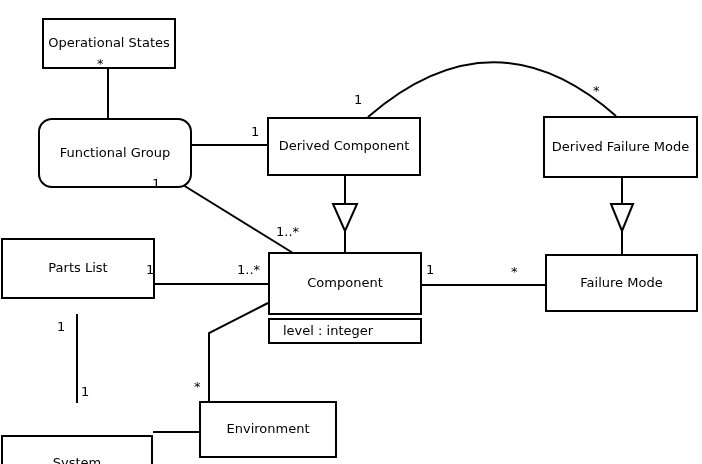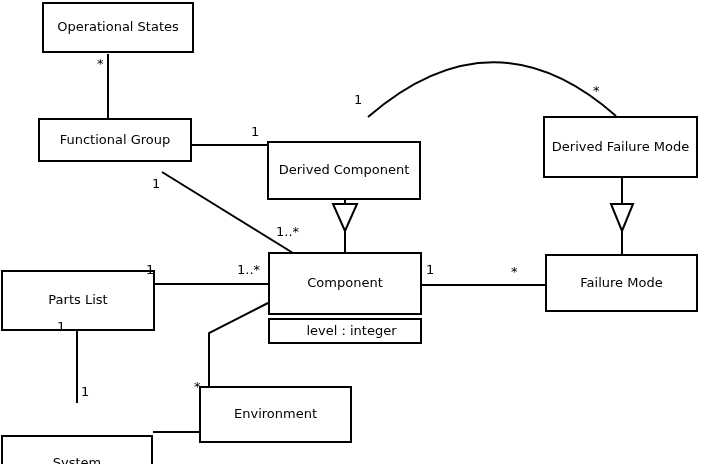--- a/index.html
+++ b/index.html
@@ -41,21 +41,21 @@
     border: 2px solid #000000;
     background: #ffffff;
     display: flex;
     align-items: center;
     justify-content: center;
     font-size: 13px;
     line-height: 1.1;
     white-space: nowrap;
   }
   .node.attrs {
-    justify-content: center;
+    justify-content: flex-start;
     padding-left: 13px;
   }
   .mult {
     position: absolute;
     font-size: 13px;
     line-height: 13px;
     white-space: nowrap;
   }
 </style>
 </head>
@@ -78,56 +78,56 @@
       <line x1="622" y1="230" x2="622" y2="254"></line>
     </g>
     <line x1="162" y1="172" x2="293" y2="253"></line>
     <line x1="155" y1="284" x2="268" y2="284"></line>
     <line x1="422" y1="285" x2="546" y2="285"></line>
     <line x1="77" y1="314" x2="77" y2="403"></line>
     <polyline points="268,303 209,333 209,401"></polyline>
     <line x1="153" y1="432" x2="199" y2="432"></line>
   </svg>
 
-  <div class="node" style="left:42px; top:2px; width:152px; height:51px;">
+  <div class="node" style="left:42px; top:18px; width:134px; height:51px;">
     <span>Operational States</span>
   </div>
 
-  <div class="node" style="left:38px; top:118px; width:154px; height:44px;">
+  <div class="node" style="left:38px; top:118px; width:154px; height:70px;border-radius:14px;">
     <span>Functional Group</span>
   </div>
 
-  <div class="node" style="left:267px; top:117px; width:154px; height:59px;margin-top:24px;">
+  <div class="node" style="left:267px; top:117px; width:154px; height:59px;">
     <span>Derived Component</span>
   </div>
 
   <div class="node" style="left:543px; top:116px; width:155px; height:62px;text-align:center;">
     <span>Derived Failure Mode</span>
   </div>
 
-  <div class="node" style="left:1px; top:270px; width:154px; height:61px;">
+  <div class="node" style="left:1px; top:238px; width:154px; height:61px;">
     <span>Parts List</span>
   </div>
 
   <div class="node" style="left:268px; top:252px; width:154px; height:63px;text-align:right;">
     <span>Component</span>
   </div>
   <div class="node attrs" style="left:268px; top:318px; width:154px; height:26px;">
     <span>level : integer</span>
   </div>
 
   <div class="node" style="left:545px; top:254px; width:153px; height:58px;">
     <span>Failure Mode</span>
   </div>
 
   <div class="node" style="left:1px; top:403px; width:152px; height:57px;margin-top:32px;">
     <span>System</span>
   </div>
 
-  <div class="node" style="left:199px; top:386px; width:153px; height:57px;">
+  <div class="node" style="left:199px; top:401px; width:138px; height:57px;">
     <span>Environment</span>
   </div>
 
   <span class="mult" style="left:97px; top:57px;">*</span>
 
   <span class="mult" style="left:251px; top:125px;">1</span>
 
   <span class="mult" style="left:354px; top:93px;">1</span>
   <span class="mult" style="left:593px; top:84px;">*</span>
 

